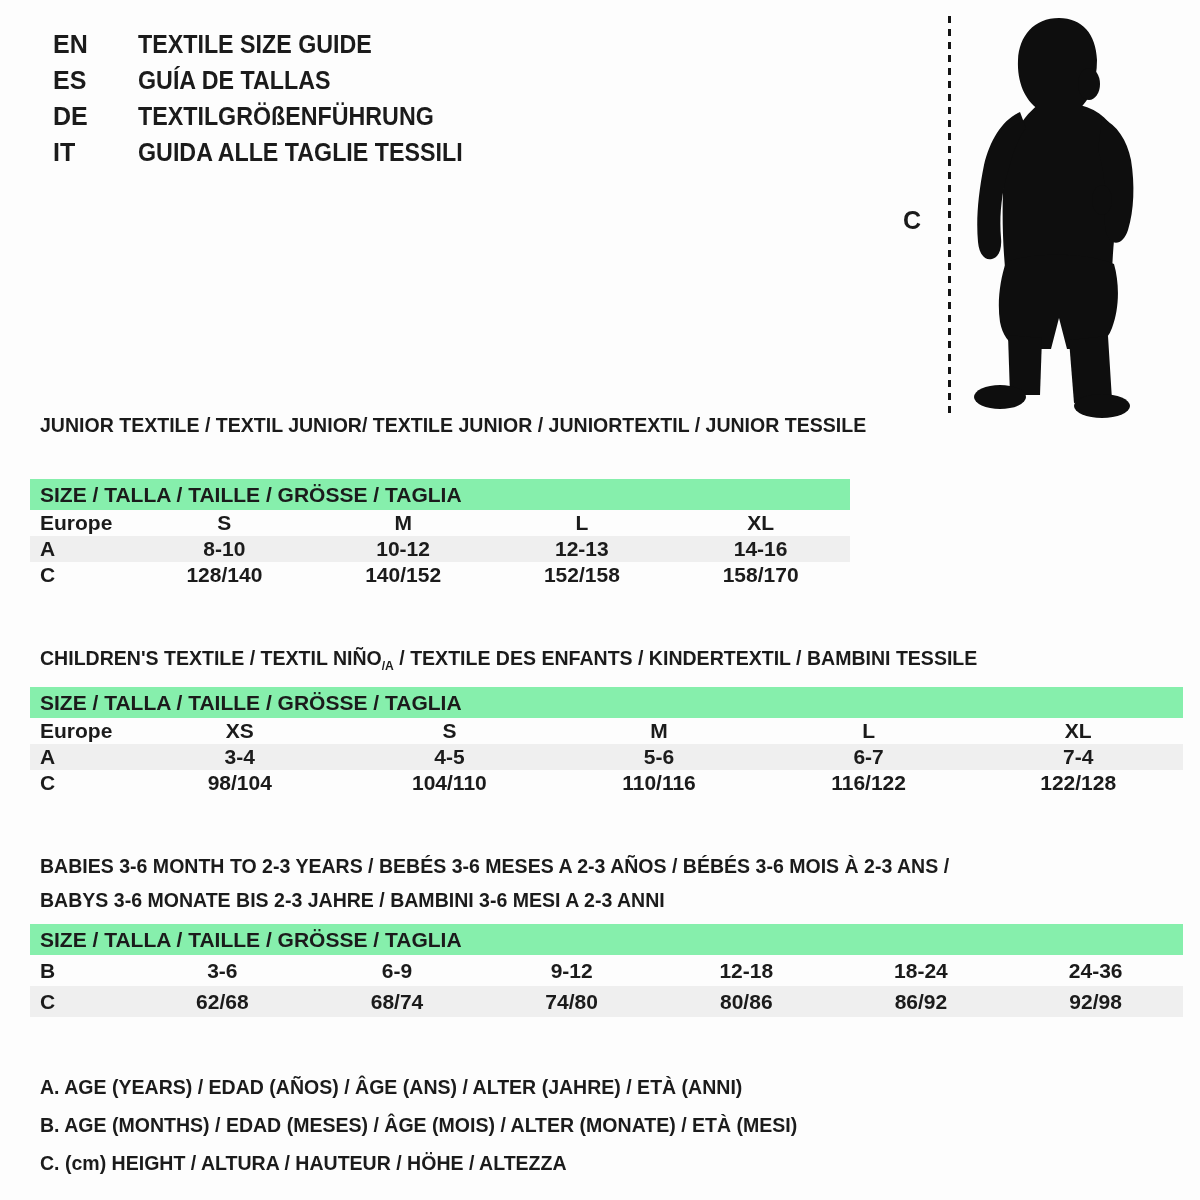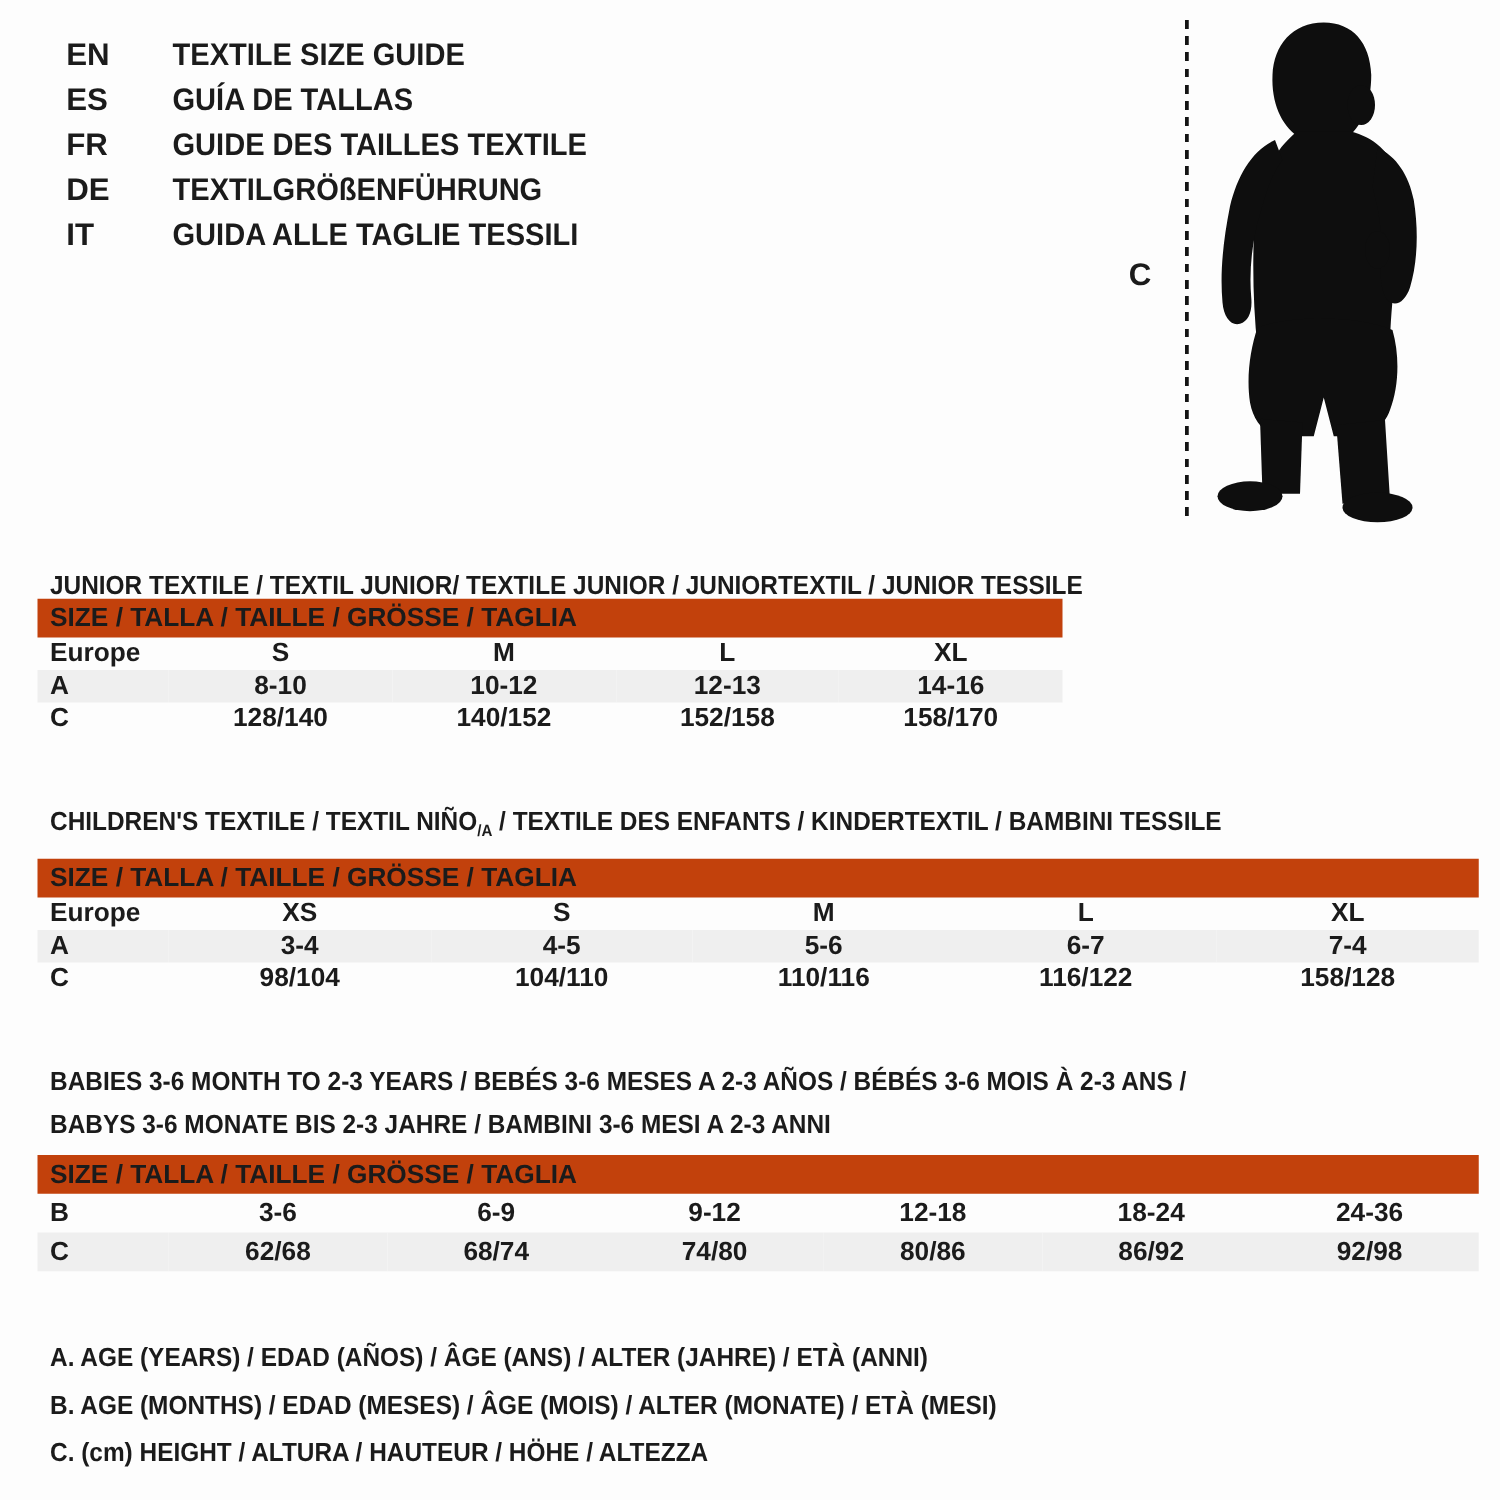--- a/index.html
+++ b/index.html
@@ -19,31 +19,31 @@
   
   .dash-line{
     position:absolute;left:948px;top:16px;width:3px;height:398px;
     background:repeating-linear-gradient(#141414 0 7px,transparent 7px 13px);
   }
   .measure-label{position:absolute;left:903px;top:206px;font-size:25px;font-weight:700;}
   .silhouette{position:absolute;left:962px;top:10px;width:185px;height:408px;}
 
   
   .section-title{position:absolute;left:40px;font-size:21px;font-weight:700;line-height:34px;}
-  .s1 .section-title{top:408px;margin-top:44px;}
+  .s1 .section-title{top:408px;}
   .s2 .section-title{top:641px;}
   .s3 .section-title{top:849px;}
   .sub{font-size:0.62em;vertical-align:sub;}
 
   table.size-table{position:absolute;left:30px;border-collapse:collapse;table-layout:fixed;}
   .s1 table.size-table{top:479px;width:820px;}
   .s2 table.size-table{top:687px;width:1153px;}
   .s3 table.size-table{top:924px;width:1153px;}
   table.size-table th.bar{
-    background:#c2410c;height:31px;font-size:21px;font-weight:700;
+    background:#86efac;height:31px;font-size:21px;font-weight:700;
     text-align:left;padding:0 0 0 10px;
   }
   table.size-table td{
     height:26px;font-size:21px;font-weight:700;text-align:center;padding:0;
   }
   .s3 table.size-table td{height:31px;}
   table.size-table td.label{text-align:left;padding-left:10px;}
   table.size-table tr.shaded td{background:#efefef;}
 
   
@@ -54,24 +54,20 @@
 <body>
 
 <div class="lang-header">
   <div class="lang-row">
     <span class="lang-code">EN</span>
     <span class="lang-title condensed">TEXTILE SIZE GUIDE</span>
   </div>
   <div class="lang-row">
     <span class="lang-code">ES</span>
     <span class="lang-title condensed">GUÍA DE TALLAS</span>
-  </div>
-  <div class="lang-row">
-    <span class="lang-code">FR</span>
-    <span class="lang-title condensed">GUIDE DES TAILLES TEXTILE</span>
   </div>
   <div class="lang-row">
     <span class="lang-code">DE</span>
     <span class="lang-title condensed">TEXTILGRÖßENFÜHRUNG</span>
   </div>
   <div class="lang-row">
     <span class="lang-code">IT</span>
     <span class="lang-title condensed">GUIDA ALLE TAGLIE TESSILI</span>
   </div>
 </div>
@@ -170,21 +166,21 @@
           <td>5-6</td>
           <td>6-7</td>
           <td>7-4</td>
         </tr>
         <tr>
           <td class="label">C</td>
           <td>98/104</td>
           <td>104/110</td>
           <td>110/116</td>
           <td>116/122</td>
-          <td>158/128</td>
+          <td>122/128</td>
         </tr>
       </tbody>
     </table>
 </div>
 <div class="section s3">
   <div class="section-title">
       <div><span class="condensed"><span>BABIES 3-6 MONTH TO 2-3 YEARS / BEBÉS 3-6 MESES A 2-3 AÑOS / BÉBÉS 3-6 MOIS À 2-3 ANS /</span></span></div>
       <div><span class="condensed"><span>BABYS 3-6 MONATE BIS 2-3 JAHRE / BAMBINI 3-6 MESI A 2-3 ANNI</span></span></div>
     </div>
   <table class="size-table">

